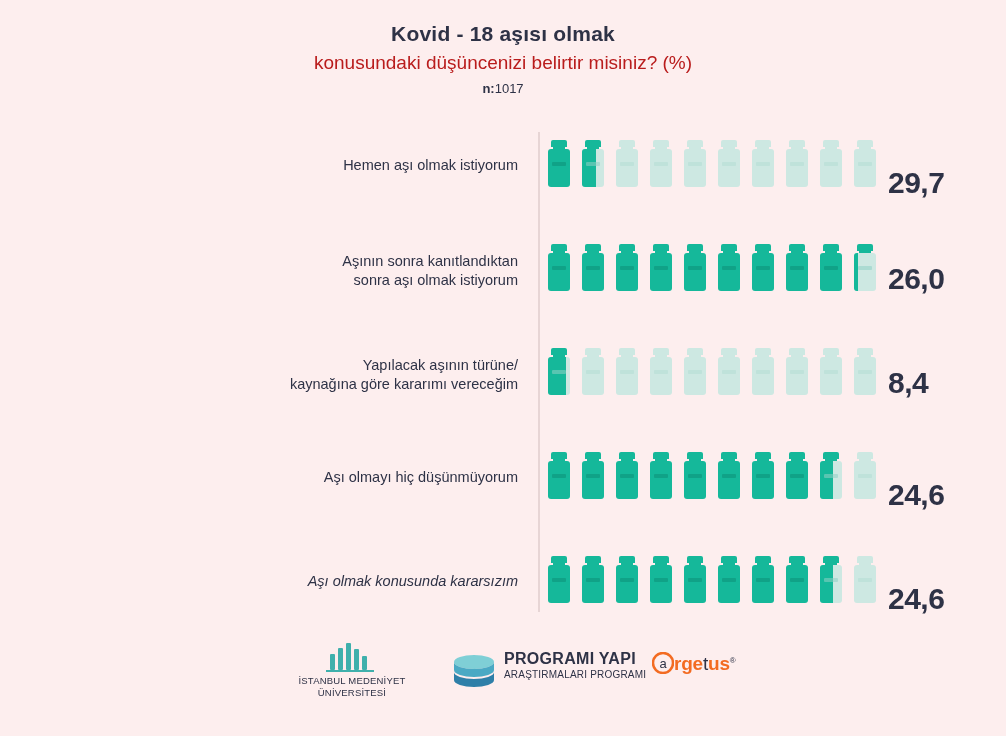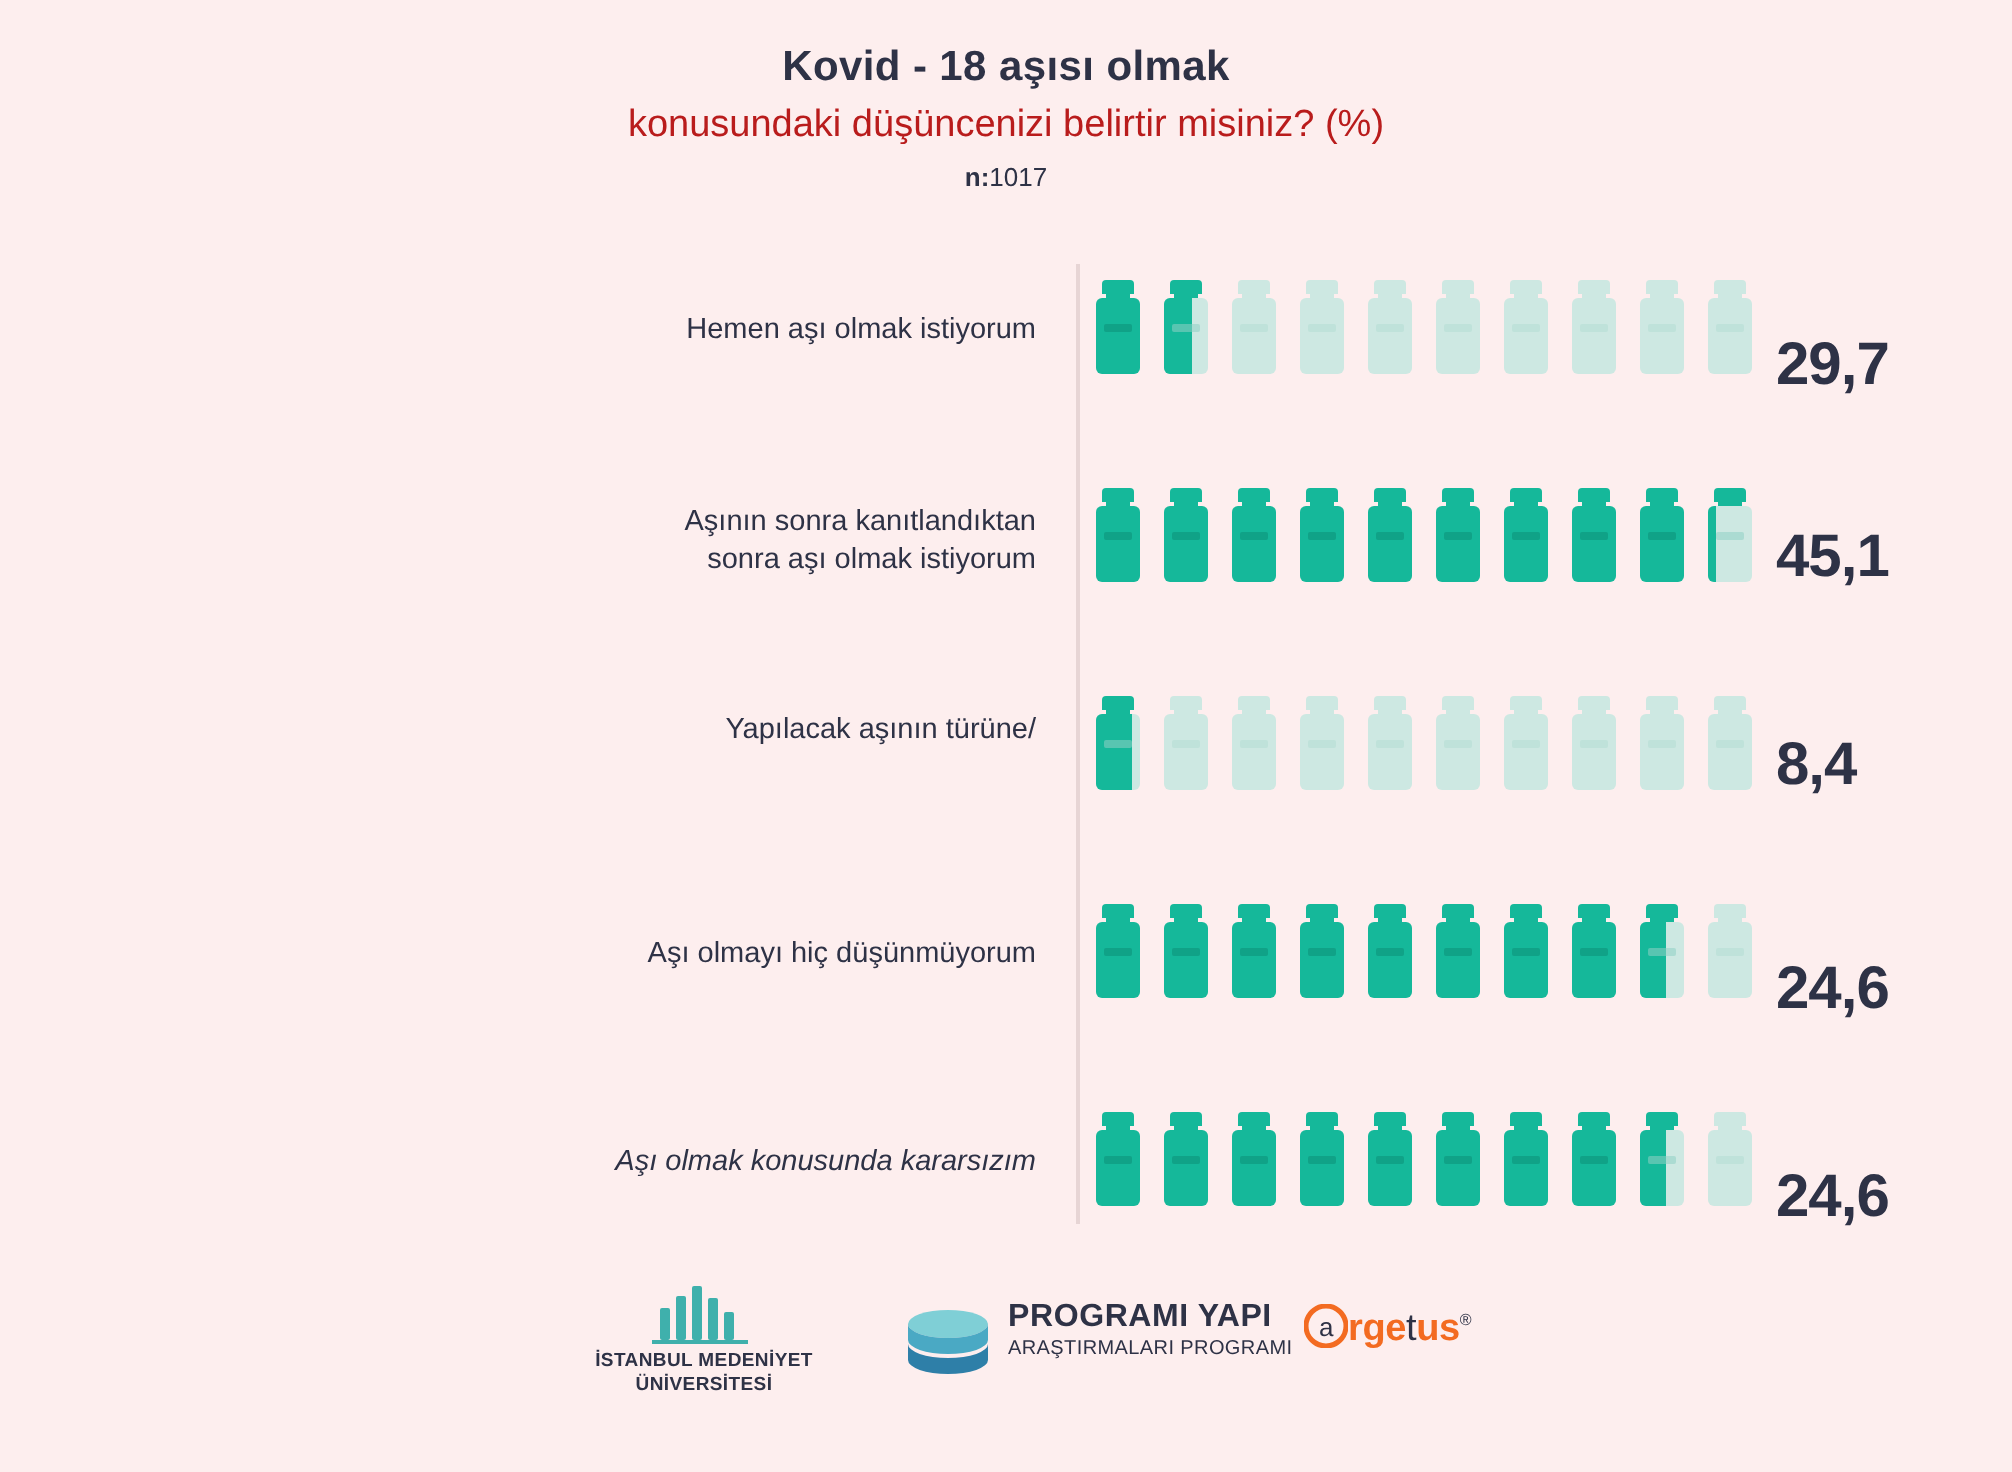--- a/index.html
+++ b/index.html
@@ -168,21 +168,21 @@
     width: 1006px;
     height: 114px;
   }
   .logo {
     position: absolute;
     text-align: center;
   }
   #logo-imu { left: 272px; top: 18px; width: 160px; }
   #logo-imu .logo-text {
     font-size: 9.5px;
-    font-weight: bold;
+    font-weight: normal;
     color: #2e3246;
     line-height: 12px;
     letter-spacing: 0.2px;
     text-align: center;
   }
   #logo-typ { left: 452px; top: 28px; width: 200px; text-align: left; }
   #logo-typ .typ-name {
     font-size: 16px;
     font-weight: bold;
     color: #2e3246;
@@ -393,26 +393,27 @@
         </div>
       <div class="vial partial" style="left:306px;">
           <div class="cap"></div>
           <div class="neck"></div>
           <div class="body-wrap">
             <div class="fill" style="width:4px;"></div>
           </div>
           <div class="band"></div>
         </div>
     </div>
-    <div class="value" style="top:40px;">45,1</div>
+    <div class="value" style="top:40px;">26,0</div>
   </div>
 
   <div class="row" style="top:208px;">
     <div class="row-label" style="top:30px;">
       <div>Yapılacak aşının türüne/</div>
+      <div>kaynağına göre kararımı vereceğim</div>
     </div>
     <div class="icon-strip" style="top:22px;">
       <div class="vial partial" style="left:0px;">
           <div class="cap"></div>
           <div class="neck"></div>
           <div class="body-wrap">
             <div class="fill" style="width:18px;"></div>
           </div>
           <div class="band"></div>
         </div>

